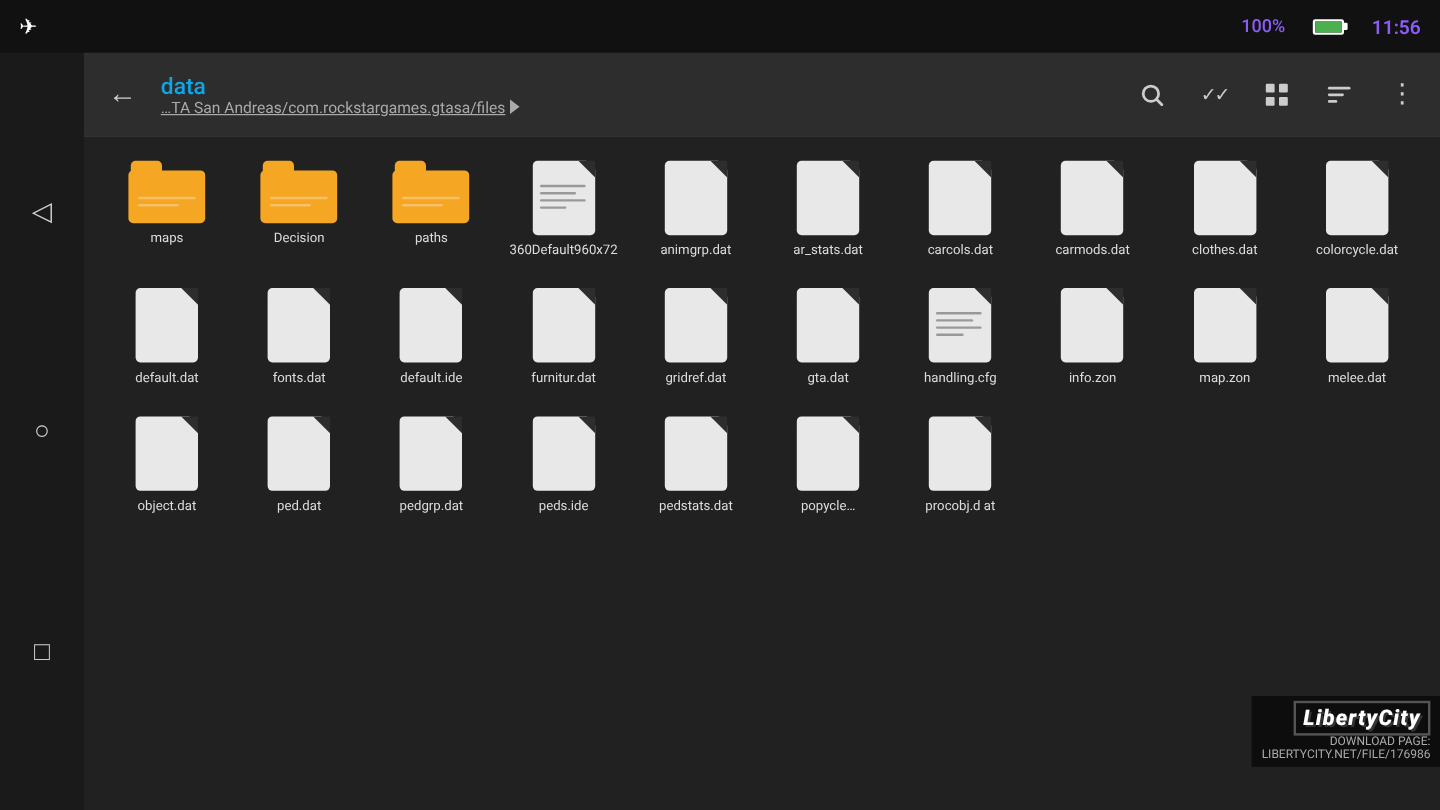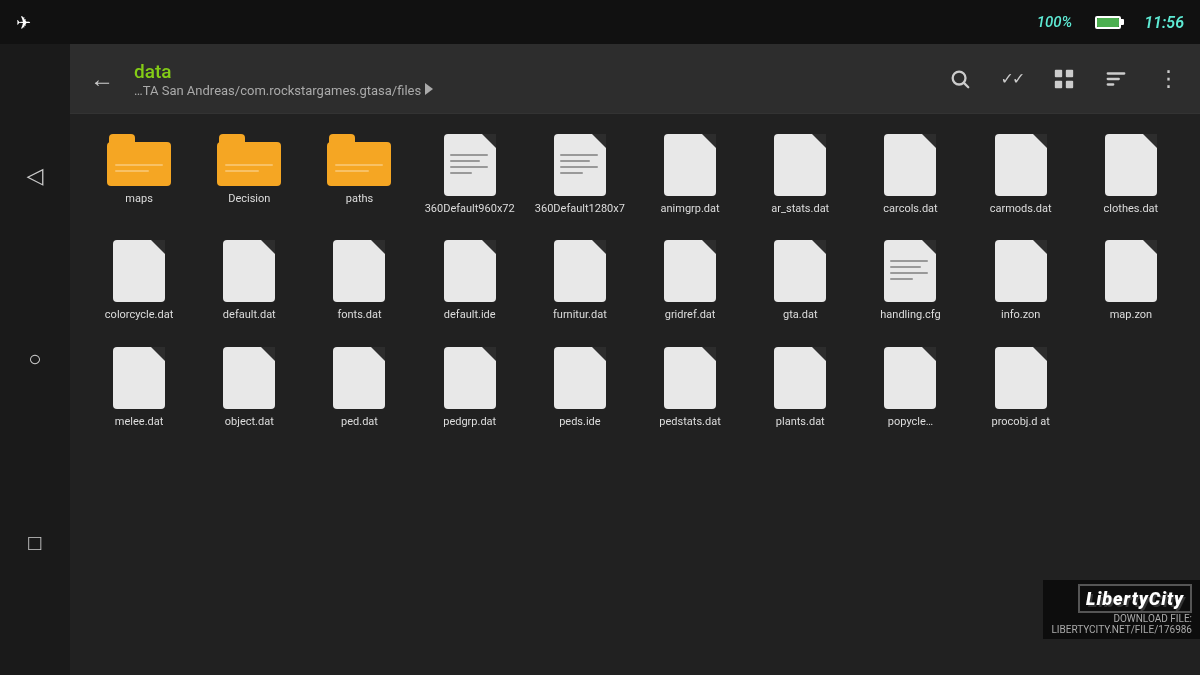--- a/index.html
+++ b/index.html
@@ -16,21 +16,21 @@
     #status-bar {
       width: 100%;
       height: 44px;
       background: #111;
       display: flex;
       align-items: center;
       justify-content: space-between;
       padding: 0 16px;
     }
     .status-left { display: flex; align-items: center; gap: 8px; }
-    .status-right { display: flex; align-items: center; gap: 23px; font-size: 15px; color: #5eead4; font-weight: 500; font-style: italic; }
+    .status-right { display: flex; align-items: center; gap: 23px; font-size: 15px; color: #8b5cf6; font-weight: 500; }
     .battery-container {
       display: flex; align-items: center; gap: 4px;
     }
     .battery-icon {
       width: 26px; height: 13px;
       border: 2px solid #fff;
       border-radius: 2px;
       position: relative;
       display: flex; align-items: center;
     }
@@ -103,28 +103,29 @@
       font-size: 24px;
       cursor: pointer;
       border-radius: 4px;
     }
     #title-area {
       flex: 1;
     }
     #title-area .folder-name {
       font-size: 19px;
       font-weight: 500;
-      color: #84cc16;
+      color: #0ea5e9;
     }
     #title-area .path-name {
       font-size: 13px;
       color: #aaa;
       display: flex;
       align-items: flex-start;
       gap: 4px;
+      text-decoration: underline;
     }
     .path-arrow {
       width: 0; height: 0;
       border-top: 6px solid transparent;
       border-bottom: 6px solid transparent;
       border-left: 8px solid #aaa;
       display: inline-block;
     }
     .top-actions {
       display: flex;
@@ -364,153 +365,137 @@
 
           </div>
         </div>
         <div class="file-label">360Default960x72</div>
       </div>
       <div class="file-item">
         <div class="file-icon">
           <div class="file-body">
             <div class="file-corner-fold"></div>
 
+          </div>
+        </div>
+        <div class="file-label">animgrp.dat</div>
+      </div>
+      <div class="file-item">
+        <div class="file-icon">
+          <div class="file-body">
+            <div class="file-corner-fold"></div>
+
+          </div>
+        </div>
+        <div class="file-label">ar_stats.dat</div>
+      </div>
+      <div class="file-item">
+        <div class="file-icon">
+          <div class="file-body">
+            <div class="file-corner-fold"></div>
+
+          </div>
+        </div>
+        <div class="file-label">carcols.dat</div>
+      </div>
+      <div class="file-item">
+        <div class="file-icon">
+          <div class="file-body">
+            <div class="file-corner-fold"></div>
+
+          </div>
+        </div>
+        <div class="file-label">carmods.dat</div>
+      </div>
+      <div class="file-item">
+        <div class="file-icon">
+          <div class="file-body">
+            <div class="file-corner-fold"></div>
+
+          </div>
+        </div>
+        <div class="file-label">clothes.dat</div>
+      </div>
+      <div class="file-item">
+        <div class="file-icon">
+          <div class="file-body">
+            <div class="file-corner-fold"></div>
+
+          </div>
+        </div>
+        <div class="file-label">colorcycle.dat</div>
+      </div>
+      <div class="file-item">
+        <div class="file-icon">
+          <div class="file-body">
+            <div class="file-corner-fold"></div>
+
+          </div>
+        </div>
+        <div class="file-label">default.dat</div>
+      </div>
+      <div class="file-item">
+        <div class="file-icon">
+          <div class="file-body">
+            <div class="file-corner-fold"></div>
+
+          </div>
+        </div>
+        <div class="file-label">fonts.dat</div>
+      </div>
+      <div class="file-item">
+        <div class="file-icon">
+          <div class="file-body">
+            <div class="file-corner-fold"></div>
+
+          </div>
+        </div>
+        <div class="file-label">default.ide</div>
+      </div>
+      <div class="file-item">
+        <div class="file-icon">
+          <div class="file-body">
+            <div class="file-corner-fold"></div>
+
+          </div>
+        </div>
+        <div class="file-label">furnitur.dat</div>
+      </div>
+      <div class="file-item">
+        <div class="file-icon">
+          <div class="file-body">
+            <div class="file-corner-fold"></div>
+
+          </div>
+        </div>
+        <div class="file-label">gridref.dat</div>
+      </div>
+      <div class="file-item">
+        <div class="file-icon">
+          <div class="file-body">
+            <div class="file-corner-fold"></div>
+
+          </div>
+        </div>
+        <div class="file-label">gta.dat</div>
+      </div>
+      <div class="file-item">
+        <div class="file-icon">
+          <div class="file-body">
+            <div class="file-corner-fold"></div>
+
         <div class="file-lines-container">
           <div class="file-line"></div>
           <div class="file-line" style="width:80%"></div>
           <div class="file-line"></div>
           <div class="file-line" style="width:60%"></div>
         </div>
 
           </div>
         </div>
-        <div class="file-label">360Default1280x7</div>
-      </div>
-      <div class="file-item">
-        <div class="file-icon">
-          <div class="file-body">
-            <div class="file-corner-fold"></div>
-
-          </div>
-        </div>
-        <div class="file-label">animgrp.dat</div>
-      </div>
-      <div class="file-item">
-        <div class="file-icon">
-          <div class="file-body">
-            <div class="file-corner-fold"></div>
-
-          </div>
-        </div>
-        <div class="file-label">ar_stats.dat</div>
-      </div>
-      <div class="file-item">
-        <div class="file-icon">
-          <div class="file-body">
-            <div class="file-corner-fold"></div>
-
-          </div>
-        </div>
-        <div class="file-label">carcols.dat</div>
-      </div>
-      <div class="file-item">
-        <div class="file-icon">
-          <div class="file-body">
-            <div class="file-corner-fold"></div>
-
-          </div>
-        </div>
-        <div class="file-label">carmods.dat</div>
-      </div>
-      <div class="file-item">
-        <div class="file-icon">
-          <div class="file-body">
-            <div class="file-corner-fold"></div>
-
-          </div>
-        </div>
-        <div class="file-label">clothes.dat</div>
-      </div>
-      <div class="file-item">
-        <div class="file-icon">
-          <div class="file-body">
-            <div class="file-corner-fold"></div>
-
-          </div>
-        </div>
-        <div class="file-label">colorcycle.dat</div>
-      </div>
-      <div class="file-item">
-        <div class="file-icon">
-          <div class="file-body">
-            <div class="file-corner-fold"></div>
-
-          </div>
-        </div>
-        <div class="file-label">default.dat</div>
-      </div>
-      <div class="file-item">
-        <div class="file-icon">
-          <div class="file-body">
-            <div class="file-corner-fold"></div>
-
-          </div>
-        </div>
-        <div class="file-label">fonts.dat</div>
-      </div>
-      <div class="file-item">
-        <div class="file-icon">
-          <div class="file-body">
-            <div class="file-corner-fold"></div>
-
-          </div>
-        </div>
-        <div class="file-label">default.ide</div>
-      </div>
-      <div class="file-item">
-        <div class="file-icon">
-          <div class="file-body">
-            <div class="file-corner-fold"></div>
-
-          </div>
-        </div>
-        <div class="file-label">furnitur.dat</div>
-      </div>
-      <div class="file-item">
-        <div class="file-icon">
-          <div class="file-body">
-            <div class="file-corner-fold"></div>
-
-          </div>
-        </div>
-        <div class="file-label">gridref.dat</div>
-      </div>
-      <div class="file-item">
-        <div class="file-icon">
-          <div class="file-body">
-            <div class="file-corner-fold"></div>
-
-          </div>
-        </div>
-        <div class="file-label">gta.dat</div>
-      </div>
-      <div class="file-item">
-        <div class="file-icon">
-          <div class="file-body">
-            <div class="file-corner-fold"></div>
-
-        <div class="file-lines-container">
-          <div class="file-line"></div>
-          <div class="file-line" style="width:80%"></div>
-          <div class="file-line"></div>
-          <div class="file-line" style="width:60%"></div>
-        </div>
-
-          </div>
-        </div>
         <div class="file-label">handling.cfg</div>
       </div>
       <div class="file-item">
         <div class="file-icon">
           <div class="file-body">
             <div class="file-corner-fold"></div>
 
           </div>
         </div>
         <div class="file-label">info.zon</div>
@@ -570,29 +555,20 @@
         <div class="file-label">peds.ide</div>
       </div>
       <div class="file-item">
         <div class="file-icon">
           <div class="file-body">
             <div class="file-corner-fold"></div>
 
           </div>
         </div>
         <div class="file-label">pedstats.dat</div>
-      </div>
-      <div class="file-item">
-        <div class="file-icon">
-          <div class="file-body">
-            <div class="file-corner-fold"></div>
-
-          </div>
-        </div>
-        <div class="file-label">plants.dat</div>
       </div>
       <div class="file-item">
         <div class="file-icon">
           <div class="file-body">
             <div class="file-corner-fold"></div>
 
           </div>
         </div>
         <div class="file-label">popycle…</div>
       </div>
@@ -602,16 +578,16 @@
             <div class="file-corner-fold"></div>
 
           </div>
         </div>
         <div class="file-label">procobj.d at</div>
       </div>
     </div>
 
   <div class="libertycity-watermark">
     <div class="lc-title" style="font-weight:900; text-shadow: 2px 2px 0 #333; border: 2px solid #555; padding: 2px 6px; display:inline-block;">LibertyCity</div>
-    <div class="lc-subtitle">DOWNLOAD FILE:</div>
+    <div class="lc-subtitle">DOWNLOAD PAGE:</div>
     <div class="lc-subtitle">LIBERTYCITY.NET/FILE/176986</div>
   </div>
 </div>
 
 </body></html>

